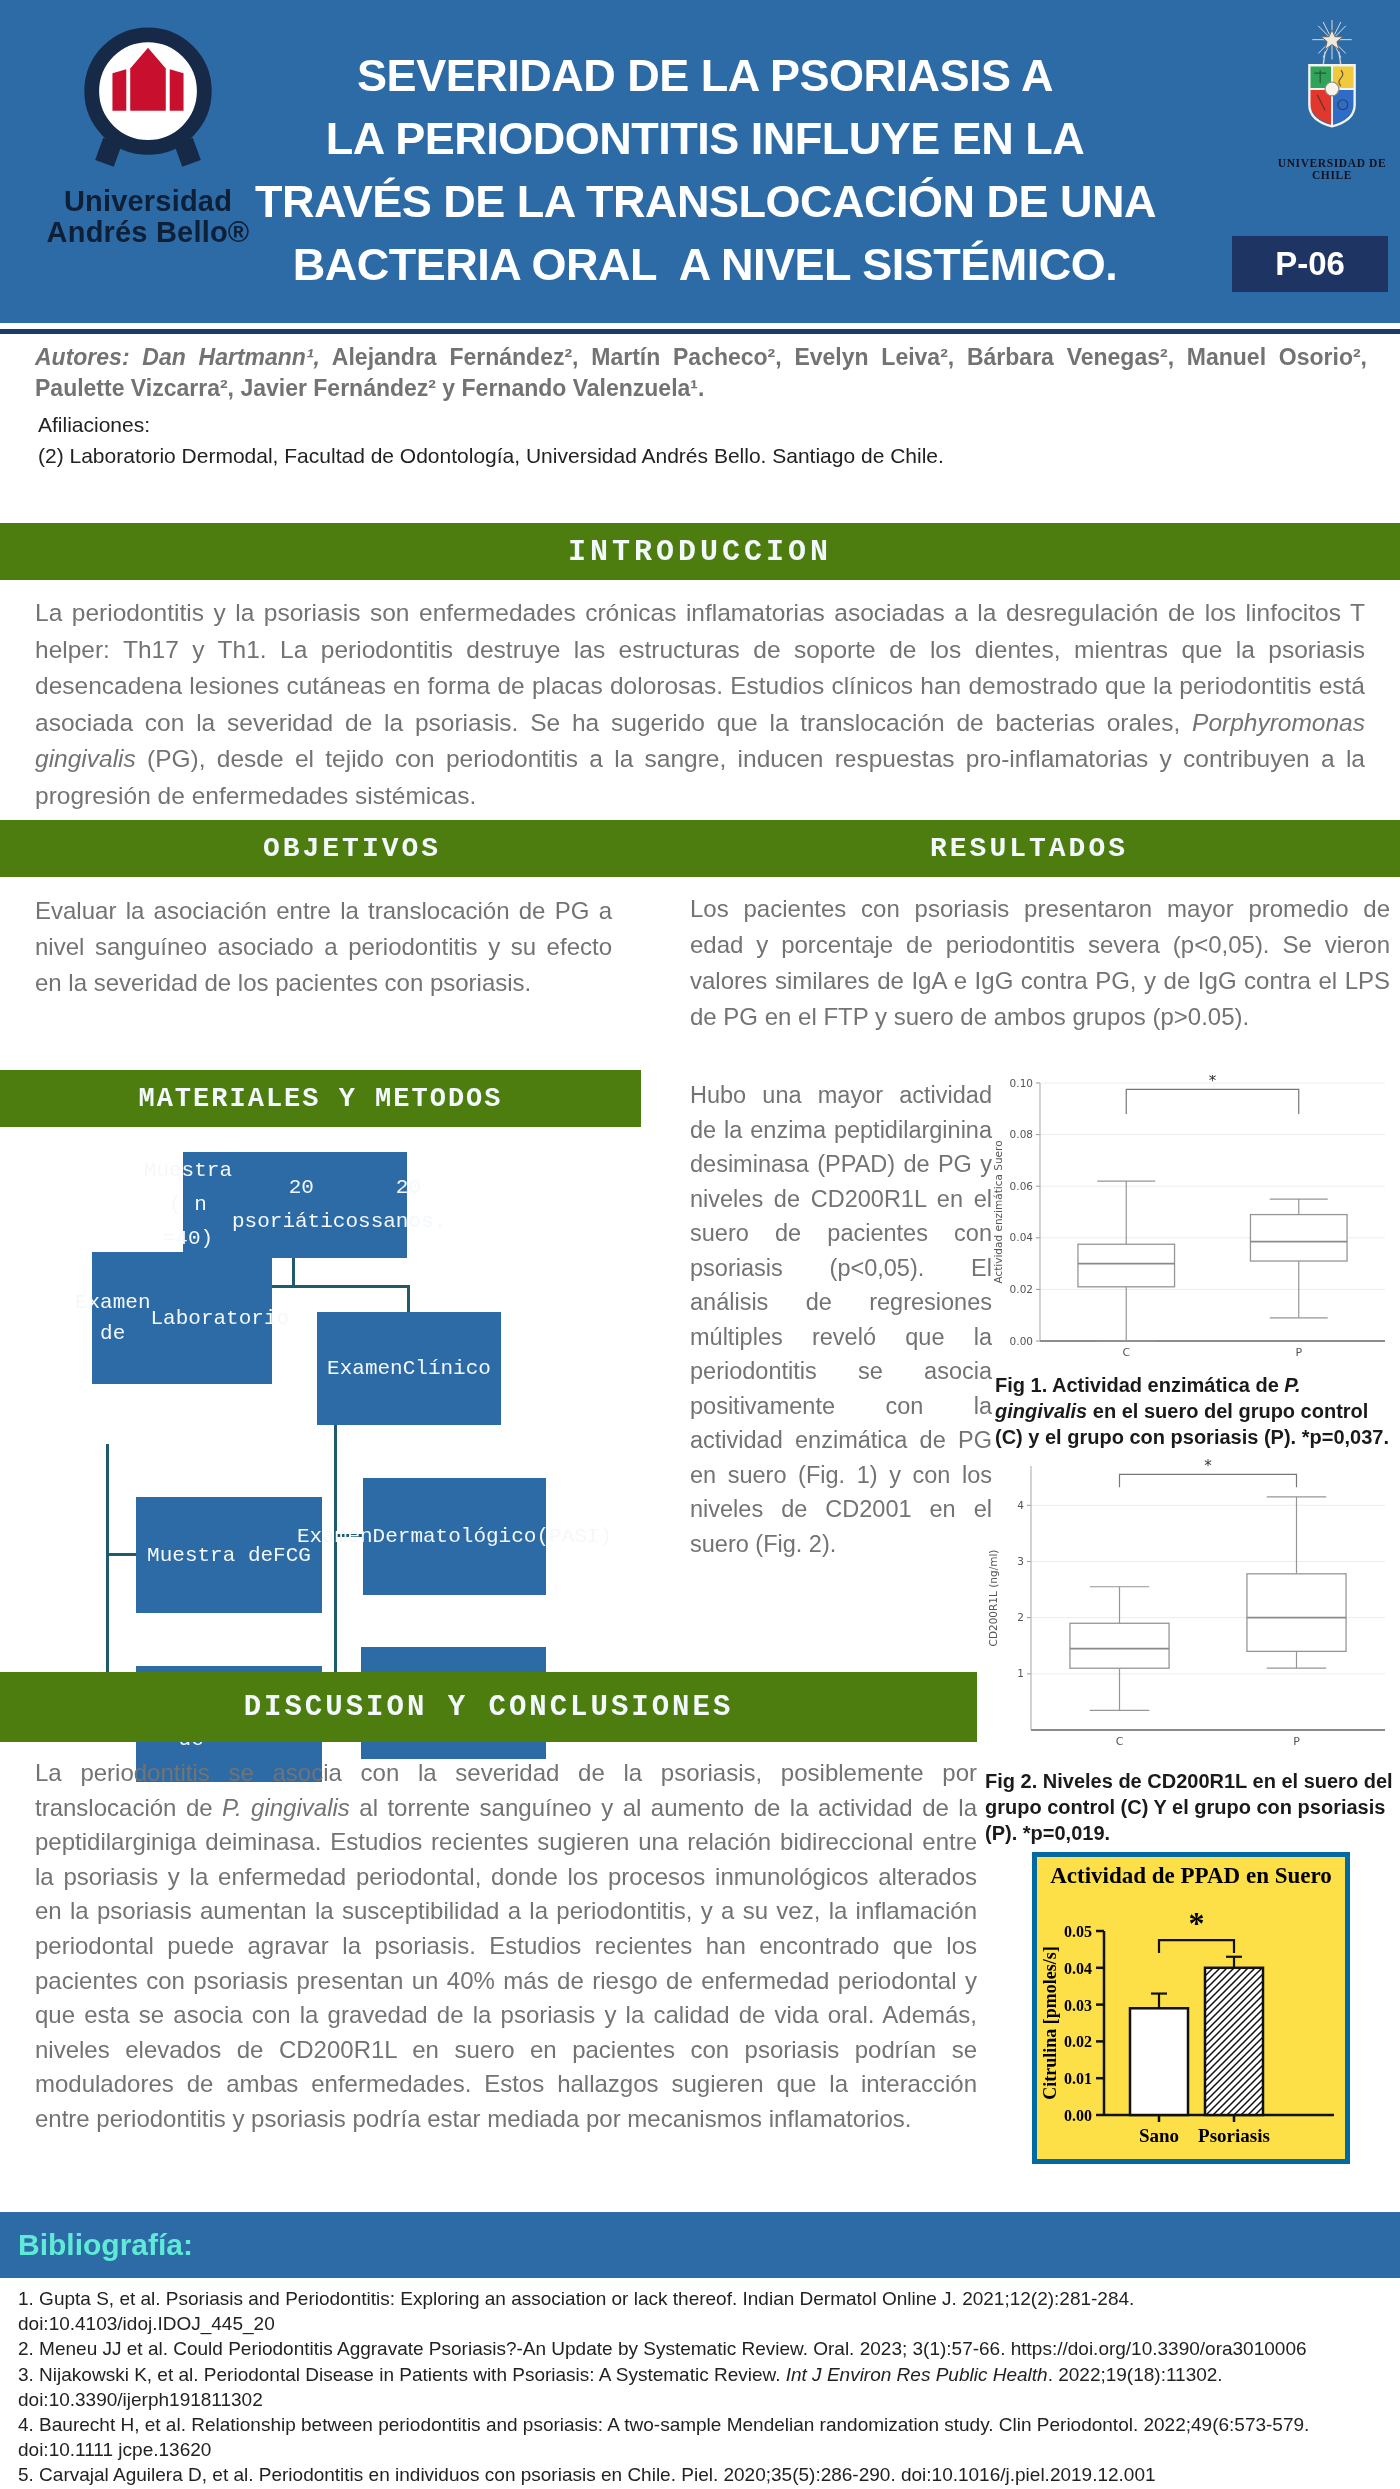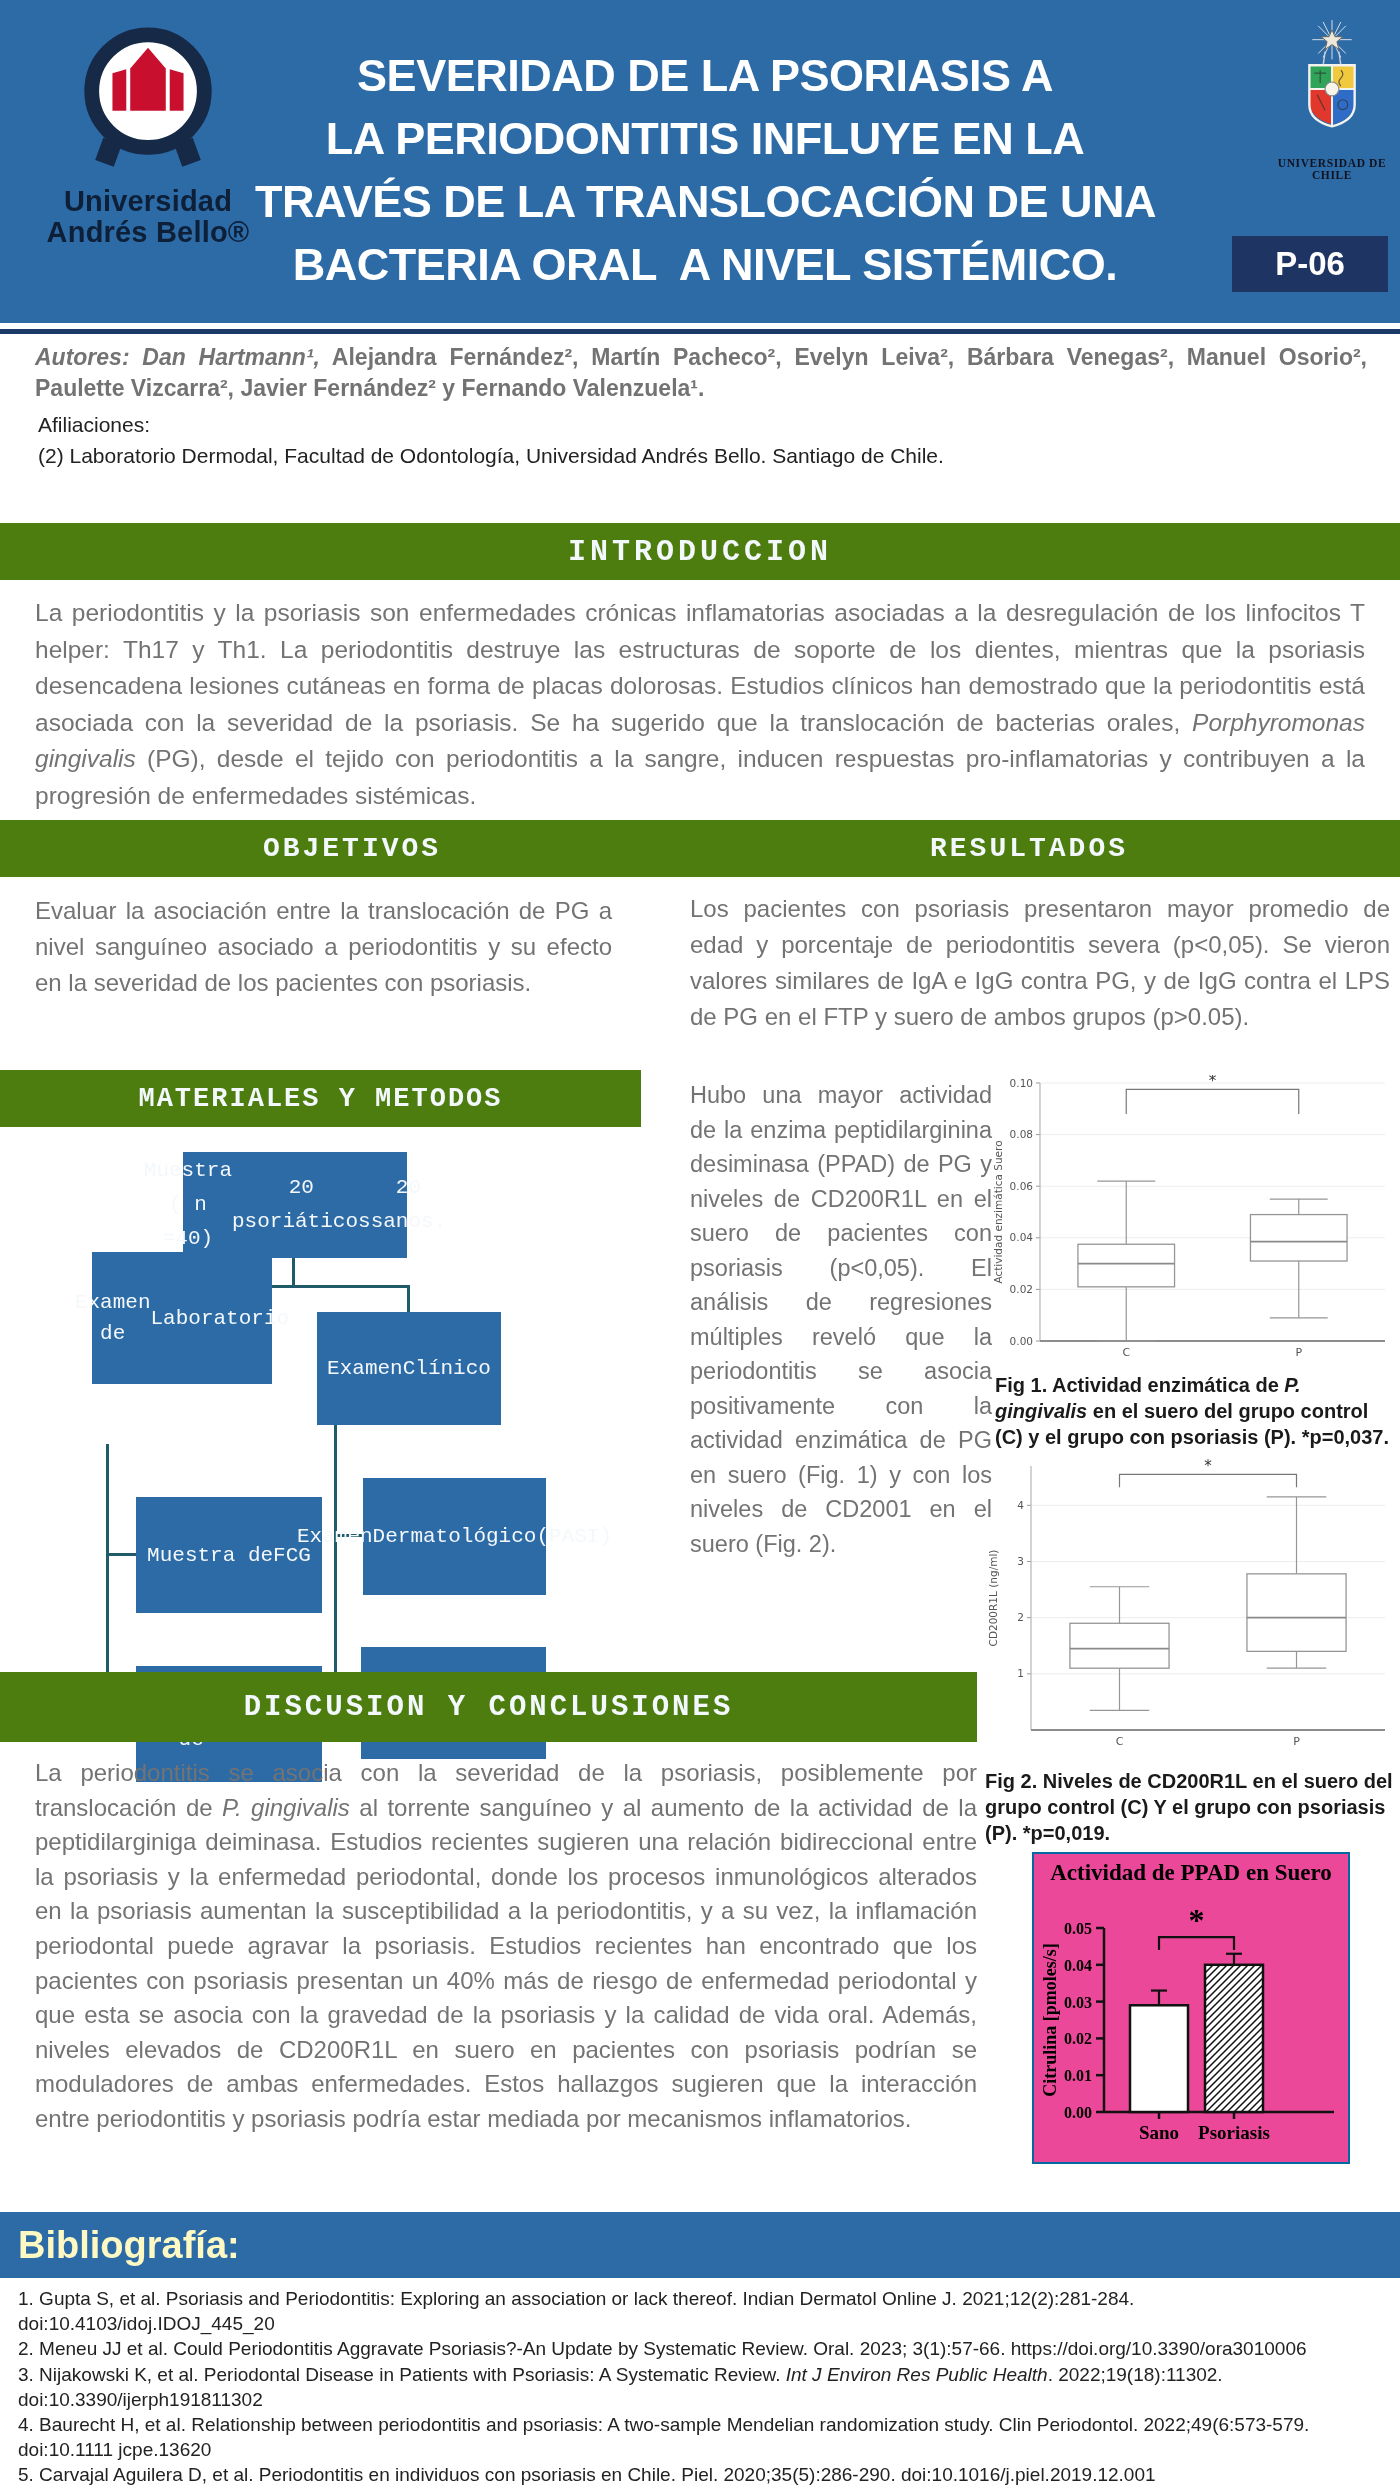--- a/index.html
+++ b/index.html
@@ -47,27 +47,27 @@
         font-family:"Liberation Mono","DejaVu Sans Mono",monospace;font-size:21px;line-height:31px;
         display:flex;flex-direction:row;align-items:center;justify-content:center;text-align:center;}
   .fline{position:absolute;background:#1F5B68;}
 
   
   .figcap{font-size:20px;font-weight:600;line-height:26px;color:#1a1a1a;}
   .fig1-cap{left:995px;top:1372px;width:400px;}
   .fig2-cap{left:985px;top:1768px;width:412px;}
   #fig1-svg{left:990px;top:1075px;}
   #fig2-svg{left:985px;top:1452px;}
-  .ppad{left:1032px;top:1852px;width:318px;height:312px;border:2px solid #0369a1;background:#ec4899;
+  .ppad{left:1032px;top:1852px;width:318px;height:312px;border:5px solid #0369a1;background:#fde047;
         box-sizing:border-box;text-align:center;}
   .ppad-title{font-family:"Liberation Serif",serif;font-weight:700;font-size:23px;margin-top:6px;color:#000;}
 
   
   .bibbar{left:0;top:2212px;width:1400px;height:66px;background:#2D6BA7;display:flex;align-items:center;}
-  .bibbar span{color:#fef9c3;font-weight:700;font-size:38px;margin-left:18px;}
+  .bibbar span{color:#5eead4;font-weight:700;font-size:30px;margin-left:18px;}
   .refs{left:18px;top:2286px;width:1375px;font-size:19px;line-height:25.2px;color:#222;}
   .refs div{white-space:nowrap;overflow:hidden;}
 </style>
 </head>
 <body>
 
 <div class="page">
 
   <div class="abs header"></div>
   <div class="abs hdr-rule"></div>

